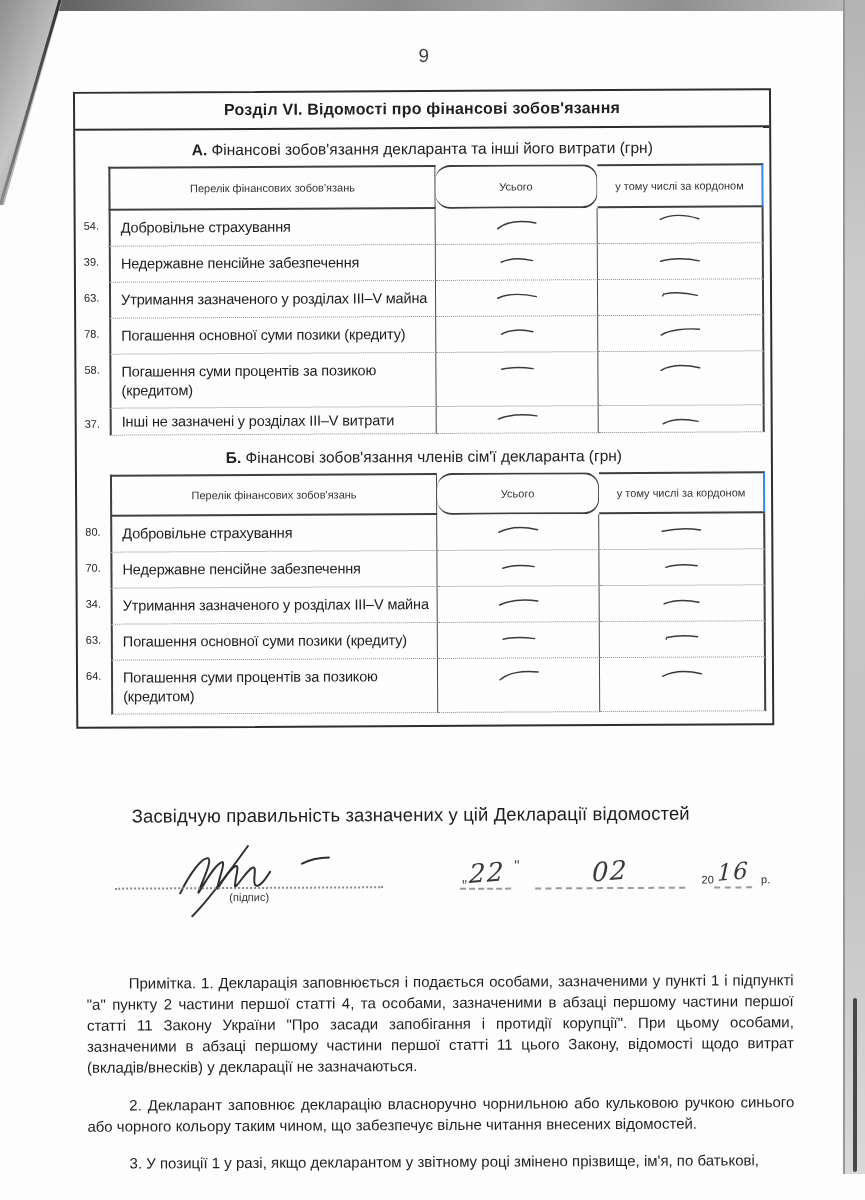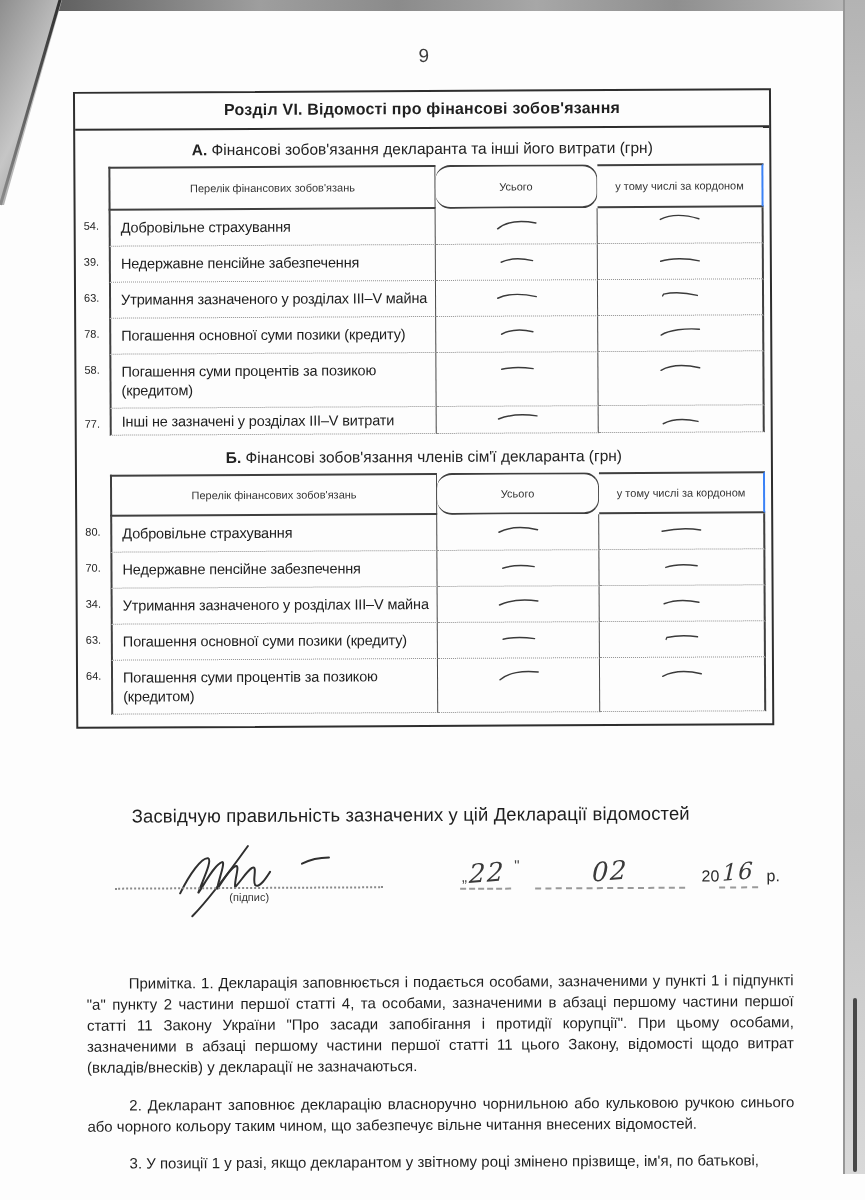--- a/index.html
+++ b/index.html
@@ -75,21 +75,21 @@
   .hw{font-family:"DejaVu Serif",serif;font-style:italic;color:#3a3a3a;display:inline-block;
     transform:rotate(-4deg) skewX(-6deg);letter-spacing:1.5px;}
   .hw.big{font-size:26px;line-height:24px;}
   .hw.yr{font-size:23px;line-height:21px;}
   .day-group{border-bottom:2px dashed #9a9a9a;padding:0 6px 3px 2px;display:flex;align-items:flex-end;}
   .q-low{font-size:15px;color:#444;margin-right:2px;}
   .q-high{font-size:15px;color:#444;margin-left:3px;transform:translateY(-16px);}
   .month-group{width:150px;margin-left:16px;border-bottom:2px dashed #9a9a9a;
     text-align:center;padding-bottom:3px;}
   .year-group{display:flex;align-items:flex-end;margin-left:16px;}
-  .printed{font-size:16px;color:#2b2b2b;padding-bottom:3px;}
+  .printed{font-size:11px;color:#2b2b2b;padding-bottom:3px;}
   .yr-box{border-bottom:2px dashed #9a9a9a;padding:0 3px 3px;}
   .r-suffix{margin-left:9px;}
 
   
   .notes{position:absolute;left:84px;top:971px;width:707px;
     font-size:15px;line-height:21px;color:#1f1f1f;text-align:justify;}
   .notes p{margin:0;text-indent:42px;}
   .notes p.n2{margin-top:17px;}
   .notes p.n3{margin-top:16px;text-align:left;}
 </style>
@@ -194,21 +194,21 @@
             </svg>
           </div>
         <div class="cell val last" aria-label="—">
             <svg class="dash r2" viewBox="0 0 48 14">
               <path d="M3 11 C 13 5 29 4 45 7"></path>
             </svg>
           </div>
       </div>
 
       <div class="trow short">
-        <div class="num">77.</div>
+        <div class="num">37.</div>
         <div class="cell lbl">Інші не зазначені у розділах III–V витрати</div>
         <div class="cell val" aria-label="—">
             <svg class="dash r1 hi" viewBox="0 0 48 14">
               <path d="M3 9 C 15 5 31 5 45 8"></path>
             </svg>
           </div>
         <div class="cell val last" aria-label="—">
             <svg class="dash r4" viewBox="0 0 48 14">
               <path d="M3 11 C 14 5 30 4 45 6"></path>
             </svg>

